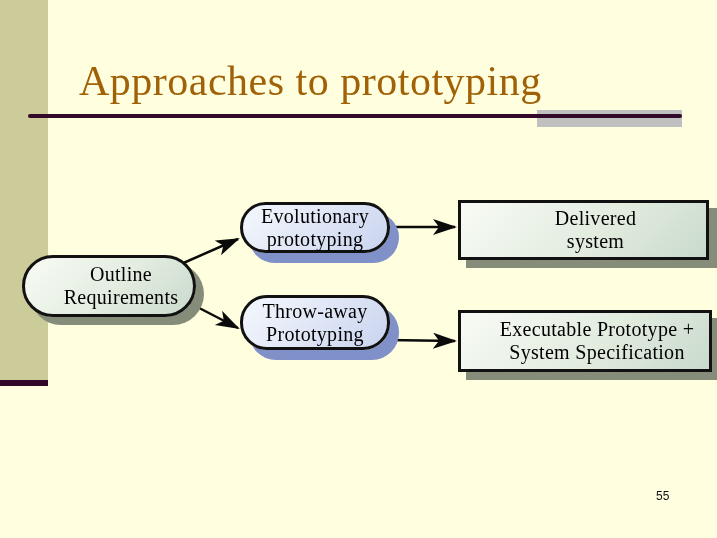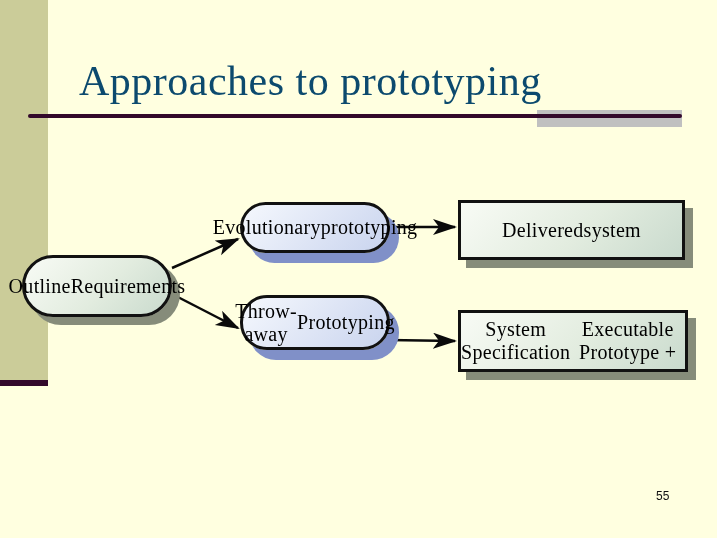--- a/index.html
+++ b/index.html
@@ -18,49 +18,50 @@
   }
   .sidebar-underbar {
     position: absolute; left: 0; top: 380px;
     width: 48px; height: 6px;
     background: #33092b;
   }
   
   .page-title {
     position: absolute; left: 79px; top: 58px;
     font-size: 42px; line-height: 1.1;
-    color: #0c4a6e;
+    color: #a16207;
     white-space: nowrap;
     letter-spacing: 0.5px;
   }
   .title-rule-band {
     position: absolute; left: 537px; top: 110px;
     width: 145px; height: 17px;
     background: #c0c0c0;
   }
   .title-rule {
     position: absolute; left: 28px; top: 114px;
     width: 654px; height: 4px;
     background: #33092b;
     border-radius: 2px;
   }
   
   .node {
     position: absolute;
     border: 3px solid #111;
-    display: flex; flex-direction: row;
+    display: flex; flex-direction: column;
     align-items: center; justify-content: center;
     text-align: center;
     font-size: 20px; line-height: 23px;
     color: #000;
     letter-spacing: 0.3px;
   }
   .rect-node {
     background: linear-gradient(135deg, #f8fbf5 0%, #e2ecdf 55%, #c9dacd 100%);
     box-shadow: 8px 8px 0 #868c7a;
+    padding-left: 24px;
   }
   .round-node {
     border-radius: 27px;
     background: linear-gradient(135deg, #f5f8fd 0%, #dde4f5 55%, #c9d4ee 100%);
     box-shadow: 9px 10px 0 #8090c8;
   }
   #node-outline     { left: 22px;  top: 255px; width: 144px; height: 56px; border-radius: 31px; }
   #node-evolution   { left: 240px; top: 202px; width: 144px; height: 45px; }
   #node-throwaway   { left: 240px; top: 295px; width: 144px; height: 49px; }
   #node-delivered   { left: 458px; top: 200px; width: 221px; height: 54px; }
@@ -115,19 +116,19 @@
     <span>Throw-away</span>
     <span>Prototyping</span>
   </div>
 
   <div id="node-delivered" class="node rect-node">
     <span>Delivered</span>
     <span>system</span>
   </div>
 
   <div id="node-executable" class="node rect-node">
+    <span>Executable Prototype +</span>
     <span>System Specification</span>
-    <span>Executable Prototype +</span>
   </div>
 
   <div class="page-number">55</div>
 
 </div>
 
 </body></html>

